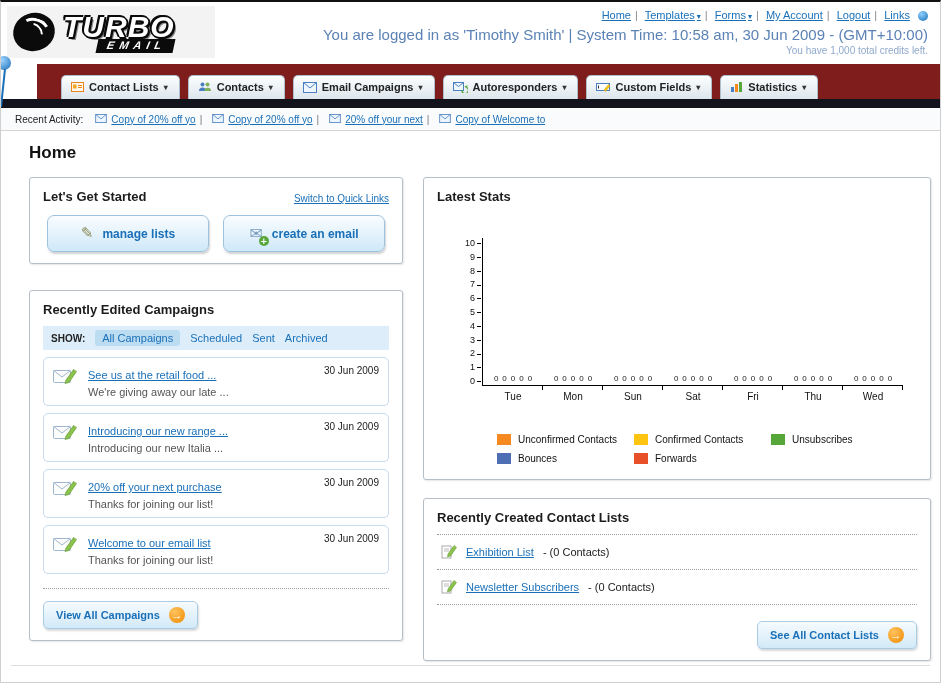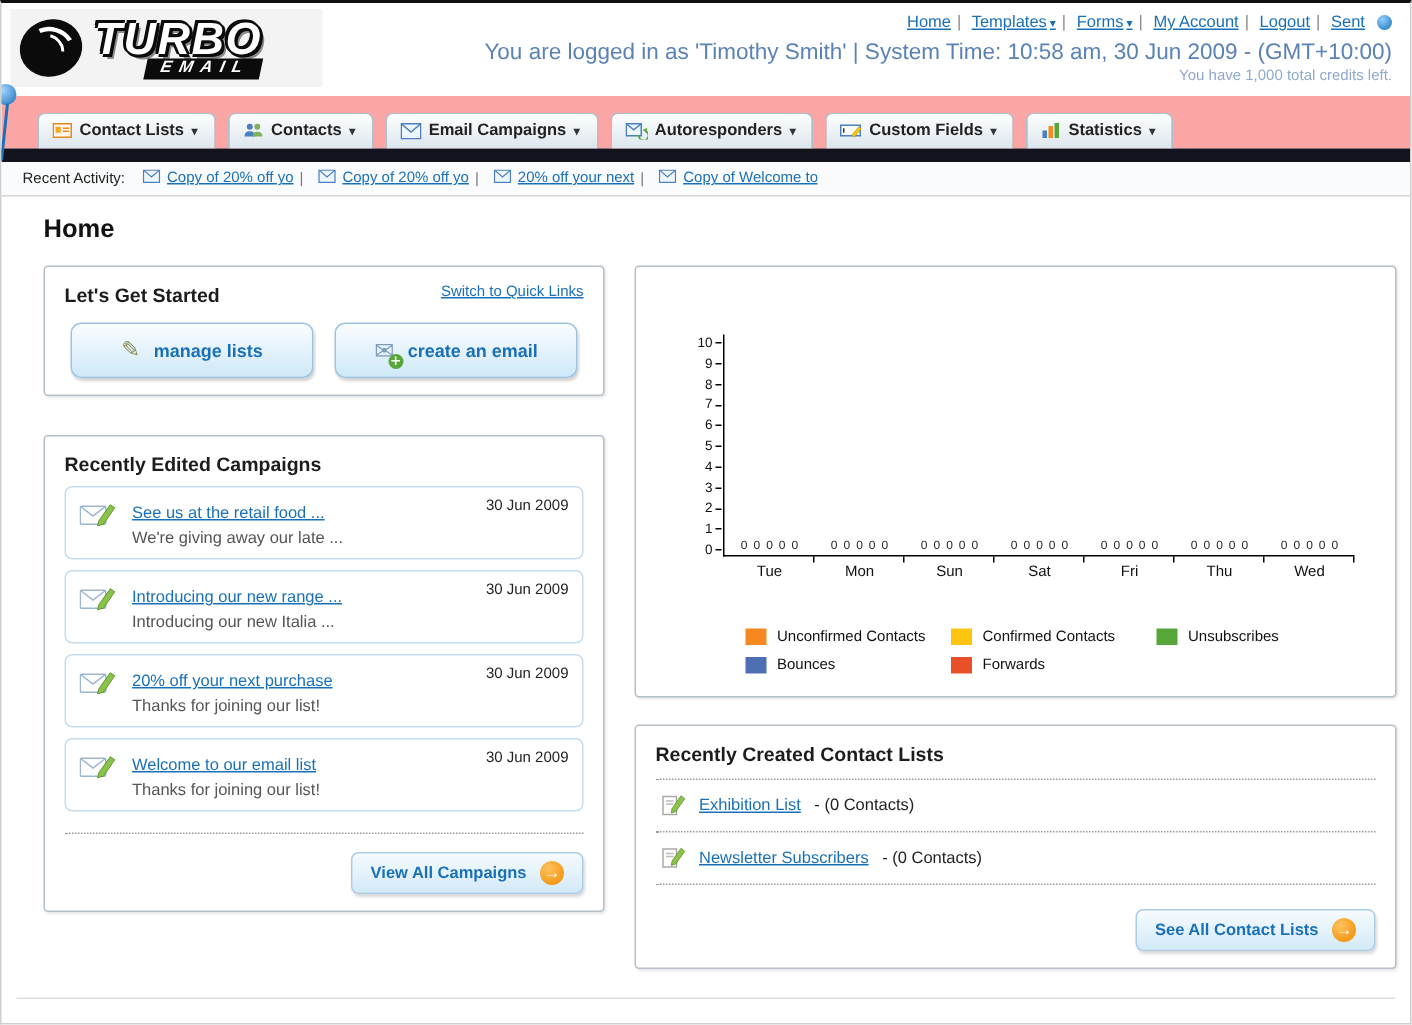--- a/index.html
+++ b/index.html
@@ -26,21 +26,21 @@
   .top-links { font-size:11px; color:#1a70b8; }
   .top-links a { color:#1a70b8; text-decoration:underline; cursor:pointer; }
   .top-links .sep { color:#8a8a8a; margin:0 4px; }
   .top-links .caret { font-size:8px; color:#1a70b8; margin-left:2px; }
   .help-dot { display:inline-block; width:10px; height:10px; border-radius:50%; vertical-align:middle;
     background:radial-gradient(circle at 35% 30%, #8fd0ff, #1a70b8); margin-left:5px; cursor:pointer; }
   .login-info { color:#5b82b5; font-size:15px; margin-top:5px; }
   .credits { color:#8fa9cc; font-size:10px; margin-top:2px; }
 
   
-  .tabs { display:flex; gap:8px; align-items:flex-end; padding:8px 0 0 24px; background:#fca5a5; height:35px; }
+  .tabs { display:flex; gap:8px; align-items:flex-end; padding:8px 0 0 24px; background:#7f1d1d; height:35px;margin-left:36px; }
   .tab { display:flex; align-items:center; gap:5px; padding:5px 11px 6px 9px; font-size:11px; font-weight:bold; color:#222;
     background:linear-gradient(#fdfefe,#dce6ed); border:1px solid #aebfcc; border-bottom:none; border-radius:5px 5px 0 0; cursor:pointer; white-space:nowrap; }
   .tab .caret { font-size:8px; color:#333; }
   .tab-icon { display:inline-flex; line-height:0; }
   .dark-bar { height:9px; background:#13131d; }
 
   
   .activity { display:flex; align-items:center; padding:5px 14px; background:#fafbfc; border-bottom:1px solid #d4d4d4; font-size:10px; height:23px; }
   .activity-label { color:#222; margin-right:12px; }
   .activity-item { display:inline-flex; align-items:flex-start; gap:4px; color:#1a70b8; cursor:pointer; margin-right:2px; }
@@ -51,21 +51,21 @@
   main { padding:10px 28px 0 28px; }
   .page-title { font-size:17px; font-weight:bold; color:#111; margin:2px 0 14px 0; }
   .columns { display:flex; gap:20px; align-items:flex-start; }
   .left-col { width:374px; flex:none; display:flex; flex-direction:column; gap:26px; }
   .right-col { flex:1; display:flex; flex-direction:column; gap:18px; }
 
   .panel { background:#fff; border:1px solid #b6bfc7; border-radius:3px; padding:11px 13px; box-shadow:1px 1px 2px rgba(0,0,0,0.10); }
   .panel-title { font-size:13px; font-weight:bold; color:#1c1c1c; }
 
   
-  .gs-head { display:flex; justify-content:space-between; align-items:flex-start; }
+  .gs-head { display:flex; justify-content:space-between; align-items:flex-end; }
   .gs-link { color:#1a70b8; font-size:10px; text-decoration:underline; cursor:pointer; }
   .gs-buttons { display:flex; gap:14px; margin-top:11px; padding:0 4px; }
   .gs-btn { flex:1; display:flex; align-items:center; justify-content:center; gap:9px; padding:8px 6px;
     background:linear-gradient(#fafdff,#cfe8f8); border:1px solid #9cc3e0; border-radius:7px;
     color:#1a70b8; font-weight:bold; font-size:12px; cursor:pointer; box-shadow:1px 2px 2px rgba(0,0,0,0.18);
     font-family:"Liberation Sans", sans-serif; }
   .glyph { font-family:"DejaVu Sans", sans-serif; }
   .gs-icon { font-size:15px; color:#8a8a55; line-height:1; }
   .env-plus { position:relative; color:#7d9cbd; font-size:16px; }
   .env-plus .plus { position:absolute; right:-6px; bottom:-3px; width:10px; height:10px; background:#57a639; color:#fff;
@@ -74,21 +74,21 @@
   
   .show-bar { display:flex; align-items:center; gap:10px; background:#ddeefa; padding:4px 8px; margin-top:9px; font-size:11px; }
   .show-label { font-weight:bold; color:#222; font-size:10px; }
   .show-tab { color:#1a70b8; cursor:pointer; text-decoration:none; }
   .show-tab.active { background:#bcdcf2; border-radius:3px; padding:2px 7px; }
   .camp-item { position:relative; border:1px solid #c8dcee; border-radius:5px; padding:7px 70px 7px 44px; margin-top:7px; min-height:40px; cursor:pointer; background:#fff; }
   .camp-icon { position:absolute; left:9px; top:9px; line-height:0; }
   .camp-title { color:#1a70b8; font-size:11px; text-decoration:underline; cursor:pointer; }
   .camp-sub { color:#555; font-size:11px; margin-top:3px; }
   .camp-date { position:absolute; right:9px; top:7px; font-size:10px; color:#222; }
-  .camp-footer { display:flex; justify-content:flex-end; border-top:1px dotted #9a9a9a; margin-top:14px; padding-top:12px; }
+  .camp-footer { display:flex; justify-content:flex-start; border-top:1px dotted #9a9a9a; margin-top:14px; padding-top:12px; }
 
   .cta-btn { display:inline-flex; align-items:center; gap:9px; padding:5px 12px;
     background:linear-gradient(#f6fbfe,#d2e9f7); border:1px solid #a9cce6; border-radius:5px;
     color:#1a70b8; font-weight:bold; font-size:11px; cursor:pointer; box-shadow:1px 2px 2px rgba(0,0,0,0.15);
     font-family:"Liberation Sans", sans-serif; }
   .arrow-circle { width:16px; height:16px; border-radius:50%; background:radial-gradient(circle at 35% 30%, #ffc25e, #ef8a00);
     color:#fff; font-size:11px; line-height:16px; text-align:center; font-weight:bold; flex:none; }
 
   
   .stats-select { margin-top:9px; border:1px solid #7f9db9; background:#fff; display:flex; justify-content:space-between;
@@ -134,21 +134,21 @@
         <span class="logo-email">EMAIL</span>
       </div>
     </div>
     <div class="top-right">
       <nav class="top-links">
         <a><span>Home</span></a><span class="sep">|</span>
         <a><span>Templates</span><span class="caret">▾</span></a><span class="sep">|</span>
         <a><span>Forms</span><span class="caret">▾</span></a><span class="sep">|</span>
         <a><span>My Account</span></a><span class="sep">|</span>
         <a><span>Logout</span></a><span class="sep">|</span>
-        <a><span>Sent</span></a>
+        <a><span>Links</span></a>
         <span class="help-dot"></span>
       </nav>
       <div class="login-info">You are logged in as 'Timothy Smith' | System Time: 10:58 am, 30 Jun 2009 - (GMT+10:00)</div>
       <div class="credits">You have 1,000 total credits left.</div>
     </div>
   </header>
 
   <nav class="tabs">
     <div class="tab">
       <span class="tab-icon">
@@ -274,20 +274,27 @@
             </button>
             <button class="gs-btn">
               <span class="env-plus glyph">✉<i class="plus">+</i></span>
               <span>create an email</span>
             </button>
           </div>
         </section>
 
         <section class="panel">
           <h2 class="panel-title">Recently Edited Campaigns</h2>
+          <div class="show-bar">
+            <span class="show-label">SHOW:</span>
+            <a class="show-tab active">All Campaigns</a>
+            <a class="show-tab">Scheduled</a>
+            <a class="show-tab">Sent</a>
+            <a class="show-tab">Archived</a>
+          </div>
 
           <div class="camp-item">
             <span class="camp-icon"><svg width="25" height="19" viewBox="0 0 25 19">
                   <rect x="0.5" y="3.5" width="17" height="12" rx="1" fill="#fdfdfd" stroke="#9db6cc"></rect>
                   <path d="M0.5 3.5 L9 10 L17.5 3.5" fill="none" stroke="#9db6cc"></path>
                   <path d="M13 13 L20.5 2.5 L23.5 4.5 L16 15.5 L12 16.5 Z" fill="#8bc34a" stroke="#5a8f2a" stroke-width="0.6"></path>
                 </svg></span>
             <div class="camp-text">
               <a class="camp-title">See us at the retail food ...</a>
               <div class="camp-sub">We're giving away our late ...</div>
@@ -339,20 +346,21 @@
               <span>View All Campaigns</span>
               <span class="arrow-circle">→</span>
             </button>
           </div>
         </section>
       </div>
 
       <div class="right-col">
 
         <section class="panel">
+          <h2 class="panel-title">Latest Stats</h2>
           <div class="chart">
             <div class="y-axis">
                 <span>10</span>
                 <span>9</span>
                 <span>8</span>
                 <span>7</span>
                 <span>6</span>
                 <span>5</span>
                 <span>4</span>
                 <span>3</span>

